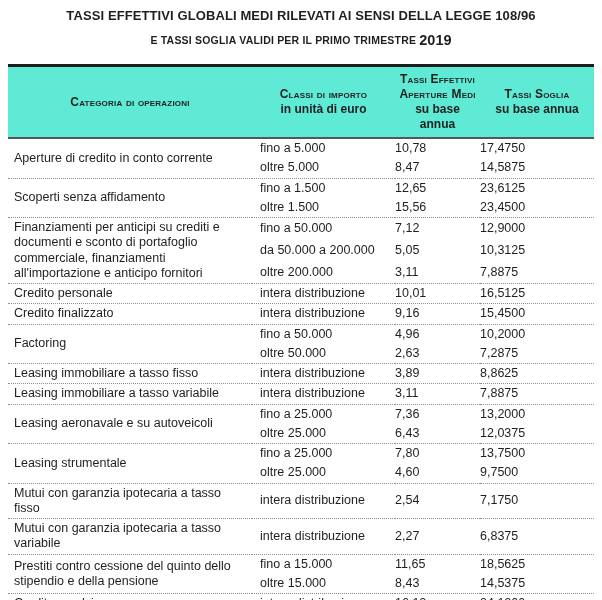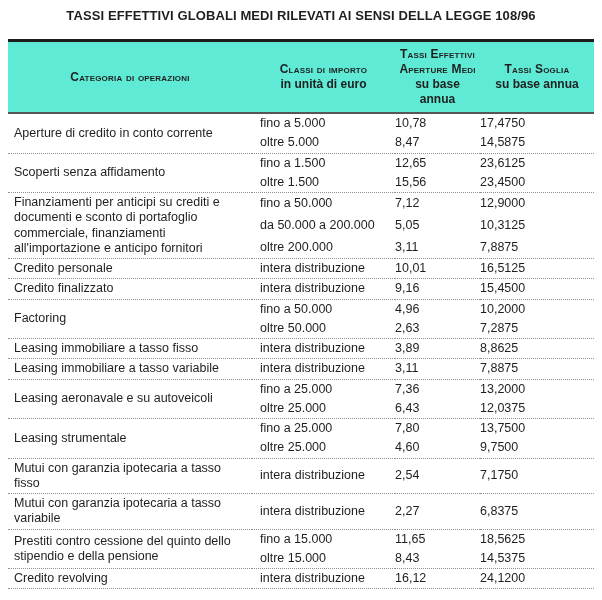--- a/index.html
+++ b/index.html
@@ -85,20 +85,24 @@
   }
   tbody tr.group-start td {
     border-top: 1px dotted #8f8f8f;
   }
 </style>
 </head>
 <body>
 
 <div class="page-header">
   <div class="doc-title">TASSI EFFETTIVI GLOBALI MEDI RILEVATI AI SENSI DELLA LEGGE 108/96</div>
+  <div class="doc-subtitle">
+    <span>E TASSI SOGLIA VALIDI PER IL PRIMO TRIMESTRE</span>
+    <span class="year">2019</span>
+  </div>
 </div>
 
 <table class="rates">
   <colgroup>
     <col class="c-cat">
       <col class="c-class">
       <col class="c-tegm">
       <col class="c-soglia">
   </colgroup>
   <thead>

